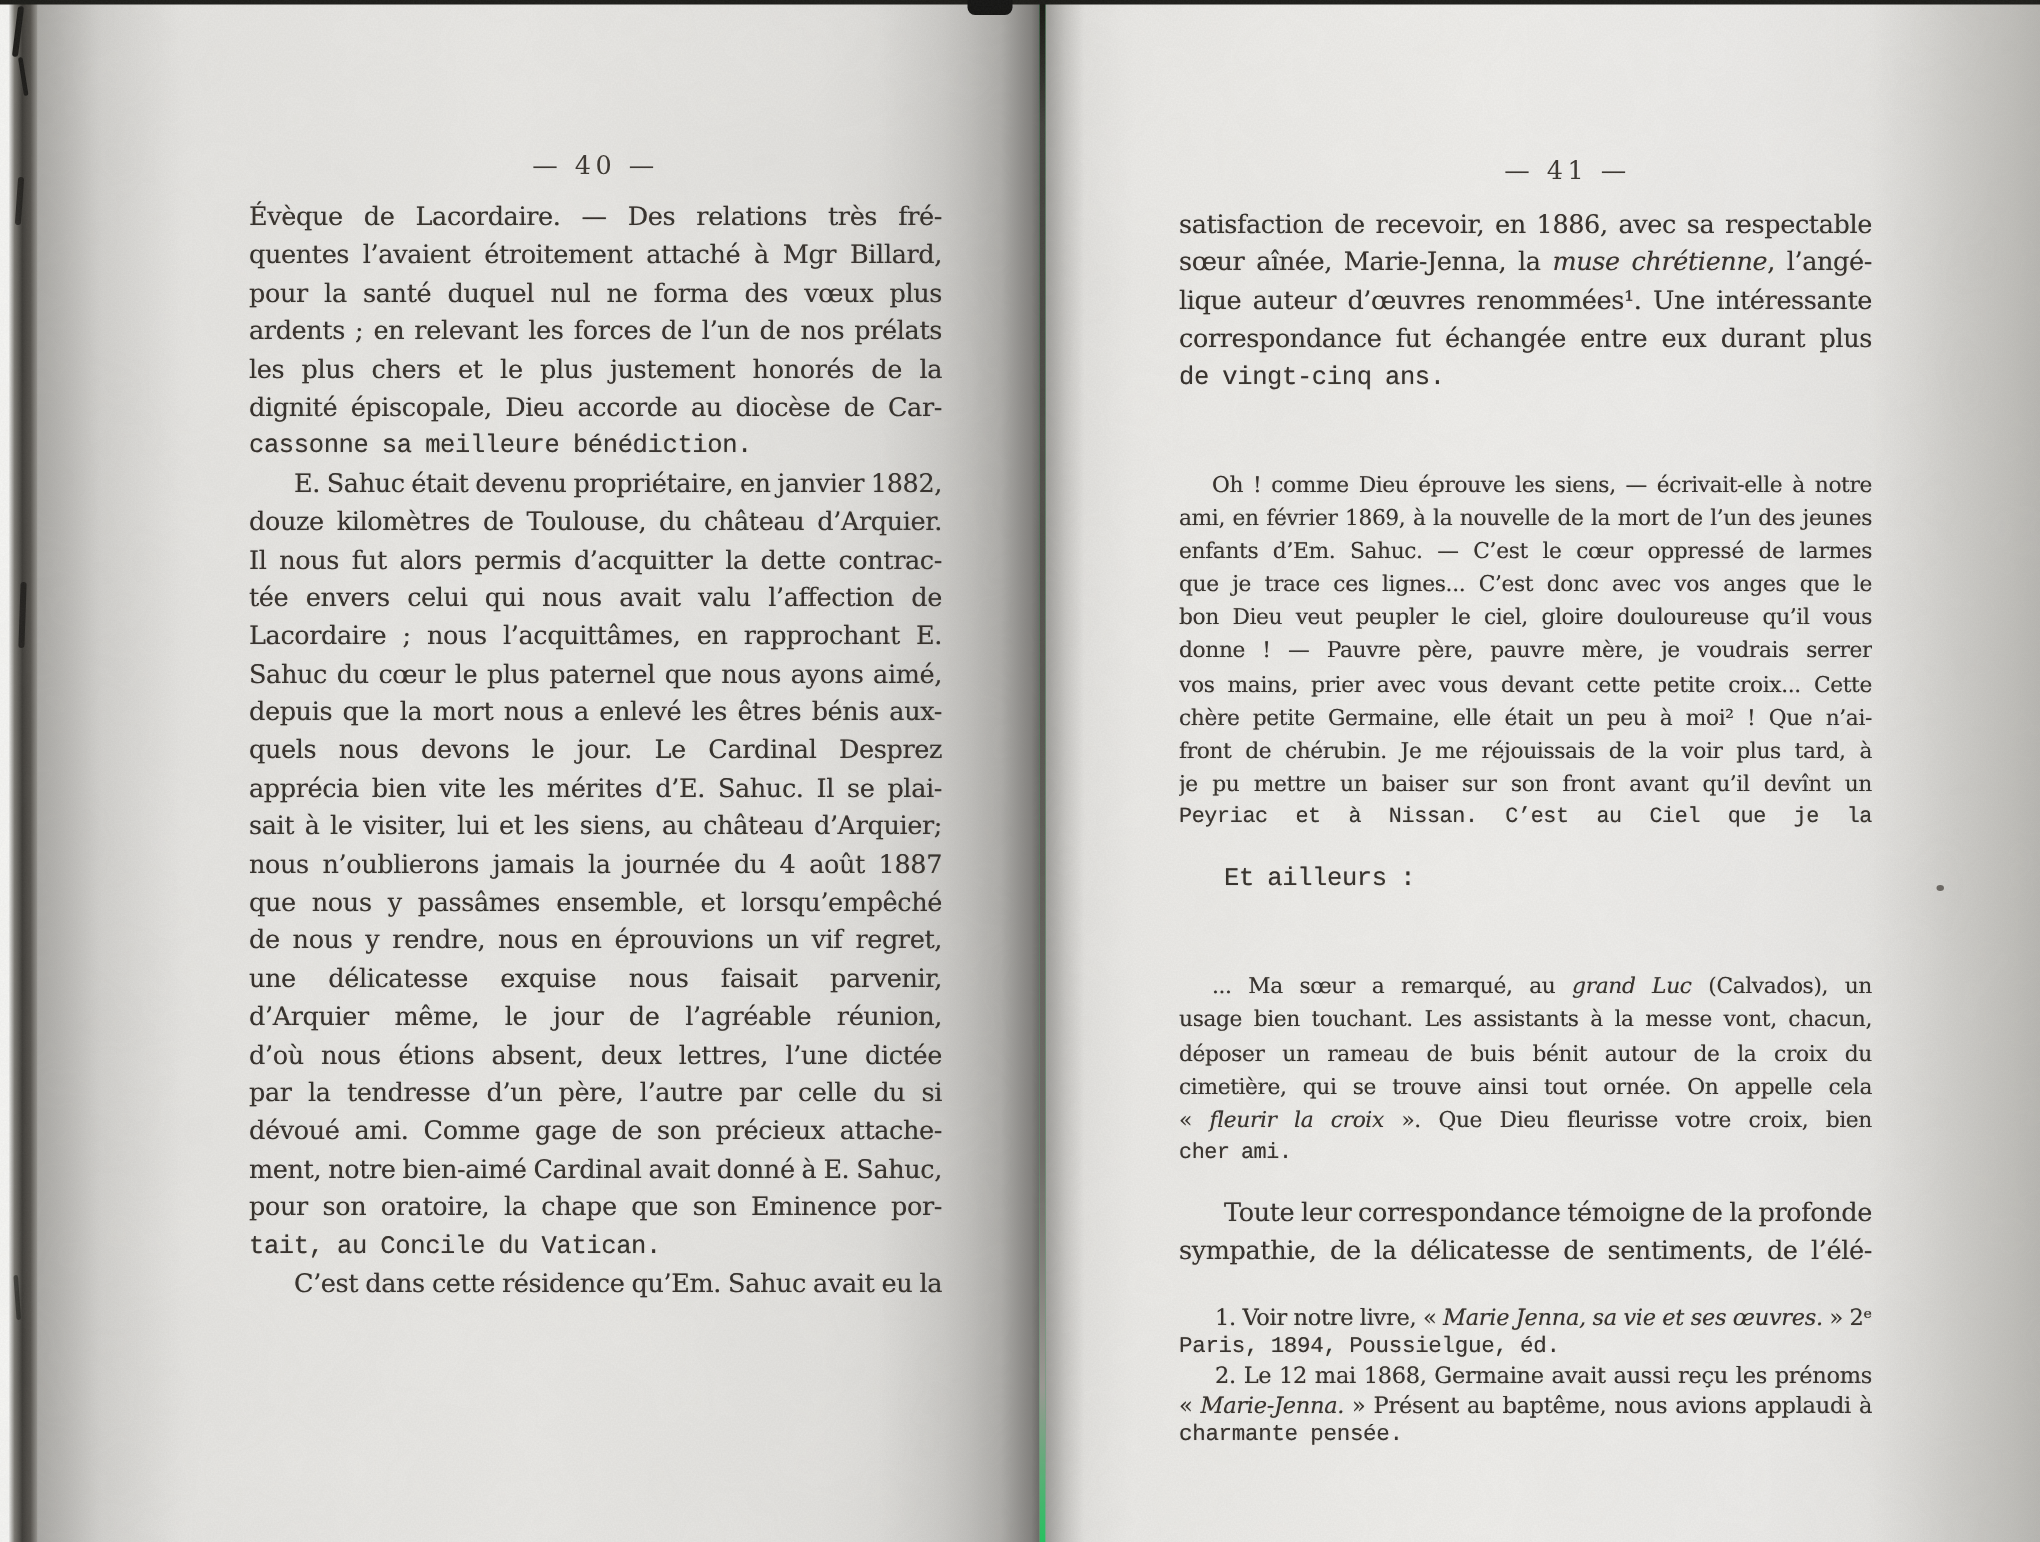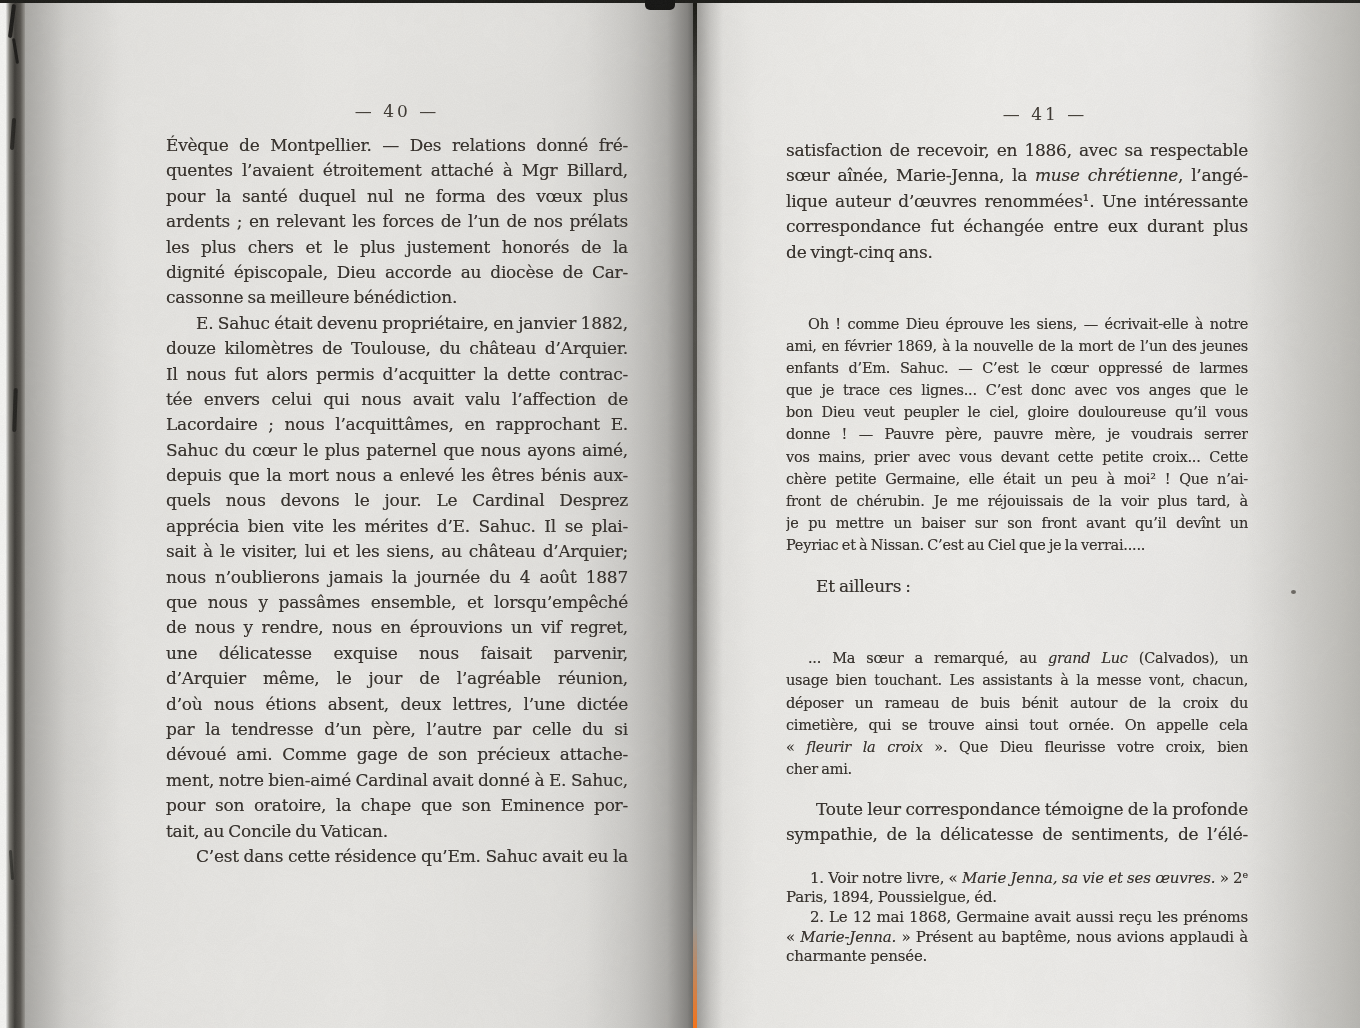--- a/index.html
+++ b/index.html
@@ -1,21 +1,21 @@
 <!DOCTYPE html>
 <html><head>
 <meta charset="utf-8">
 <style>
   html,body{margin:0;padding:0;}
   body{
     width:1360px;height:1028px;overflow:hidden;
     background:#e9e9e7;
     font-family:"DejaVu Serif","Liberation Serif",serif;
   }
-  .scan{position:relative;width:1360px;height:1028px;background:#f97316;}
+  .scan{position:relative;width:1360px;height:1028px;background:#22c55e;}
 
   
   .edge-white{position:absolute;left:0;top:0;width:8px;height:1028px;background:#f7f7f5;}
   .book-edge{position:absolute;left:6px;top:0;width:21px;height:1028px;
     background:linear-gradient(90deg,#ececea 0%,#77756f 18%,#3c3a36 42%,#55524d 68%,#908e89 88%,#bcbab5 100%);}
   .scratch{position:absolute;background:#1b1a18;border-radius:2px;}
   .s1{left:10px;top:4px;width:4px;height:34px;transform:rotate(7deg);}
   .s2{left:14px;top:38px;width:3px;height:26px;transform:rotate(-9deg);}
   .s3{left:11px;top:118px;width:4px;height:32px;transform:rotate(4deg);opacity:.8;}
   .s4{left:13px;top:388px;width:4px;height:44px;transform:rotate(2deg);opacity:.85;}
@@ -46,21 +46,21 @@
     font-size:17px;letter-spacing:3px;color:#3a352f;text-align-last:center;}
   .pn-left{left:166px;top:101px;}
   .pn-right{left:814px;top:104px;}
 
   .text-block{position:absolute;width:462px;color:#332e29;
     text-shadow:0 0 .5px rgba(51,46,41,.55);}
   .tb-left{left:166px;top:133px;}
   .tb-right{left:786px;top:138px;}
 
   .line{text-align:justify;text-align-last:justify;overflow:hidden;}
-  .line.end{text-align-last:left;}
+  .line.end{text-align-last:left;font-family:Liberation Mono, monospace;}
   .block.body > .line{font-size:17px;line-height:25.4px;height:25.4px;letter-spacing:-0.25px;word-spacing:-1px;}
   .block.quote > .line{font-size:14.5px;line-height:22.1px;height:22.1px;letter-spacing:-0.25px;word-spacing:-1px;}
   .block.foot  > .line{font-size:15px;line-height:19.6px;height:19.6px;letter-spacing:-0.2px;word-spacing:-0.5px;}
   .block.body > .line.indent{text-indent:30px;}
   .block.quote > .line.indent{text-indent:22px;margin-top:48px;}
   .block.foot  > .line.indent{text-indent:24px;}
   .it{font-style:italic;}
 
   .noise{position:absolute;left:0;top:0;pointer-events:none;}
 </style>
@@ -88,21 +88,21 @@
 
   <div class="top-hairline"></div>
   <div class="top-gutter-gap"></div>
   <div class="ink-speck"></div>
 
   <div class="page-number pn-left">— 40 —</div>
   <div class="page-number pn-right">— 41 —</div>
 
   <div class="text-block tb-left" id="left-block">
       <div class="block body">
-        <div class="line"><span>Évèque de Montpellier. — Des relations donné fré-</span></div>
+        <div class="line"><span>Évèque de Lacordaire. — Des relations très fré-</span></div>
         <div class="line"><span>quentes l’avaient étroitement attaché à Mgr Billard,</span></div>
         <div class="line"><span>pour la santé duquel nul ne forma des vœux plus</span></div>
         <div class="line"><span>ardents ; en relevant les forces de l’un de nos prélats</span></div>
         <div class="line"><span>les plus chers et le plus justement honorés de la</span></div>
         <div class="line"><span>dignité épiscopale, Dieu accorde au diocèse de Car-</span></div>
         <div class="line end"><span>cassonne sa meilleure bénédiction.</span></div>
       </div>
       <div class="block body">
         <div class="line indent"><span>E. Sahuc était devenu propriétaire, en janvier 1882, à</span></div>
         <div class="line"><span>douze kilomètres de Toulouse, du château d’Arquier.</span></div>

